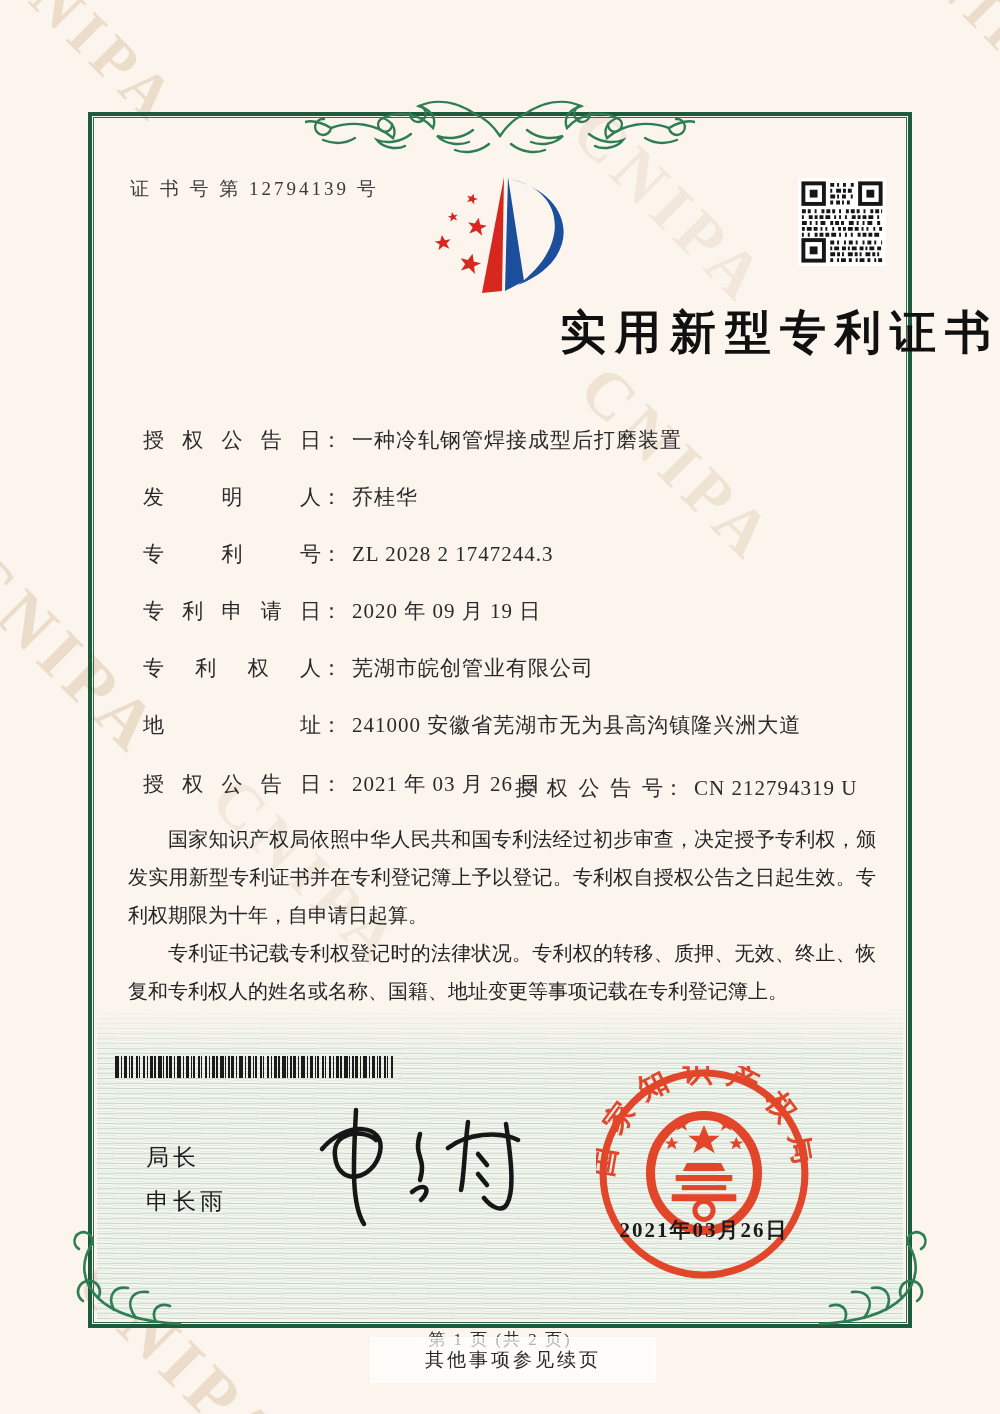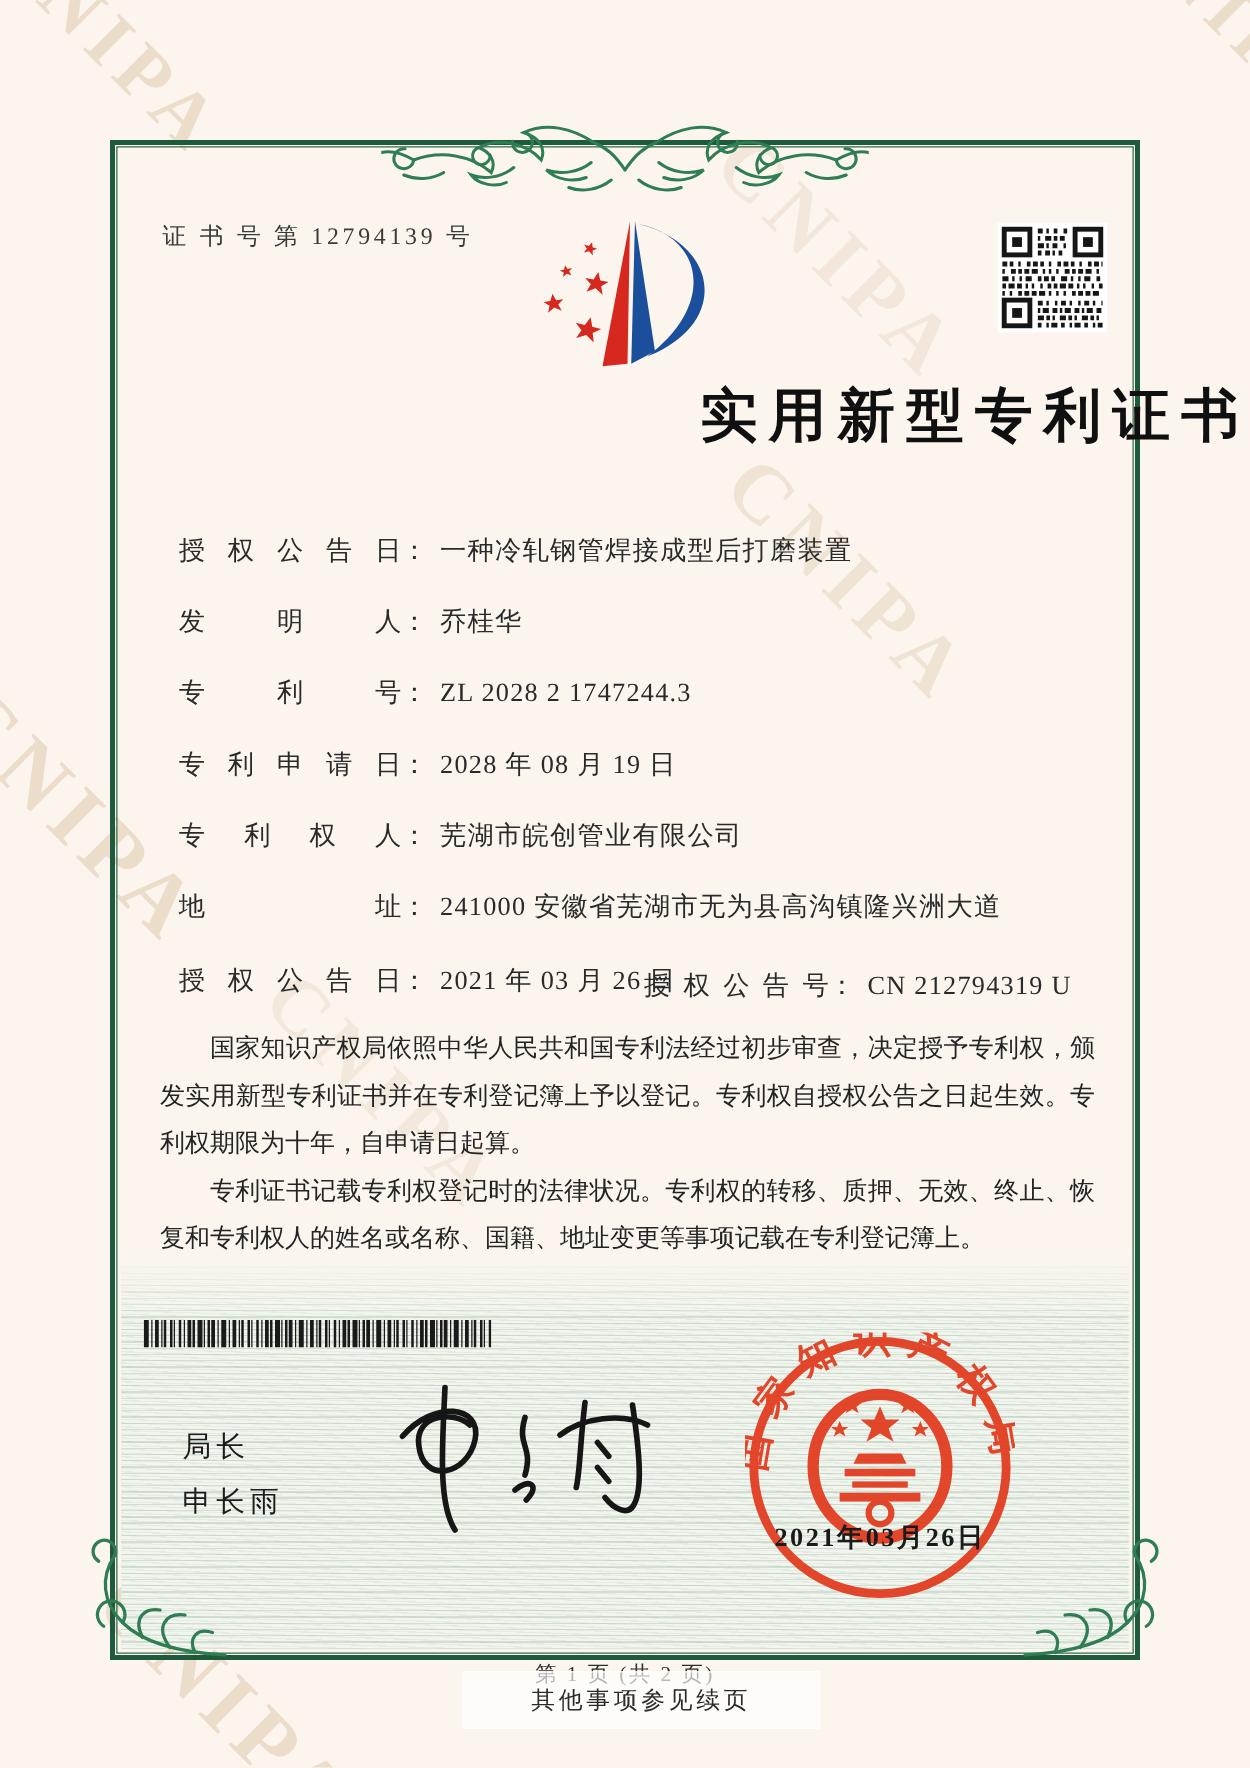--- a/index.html
+++ b/index.html
@@ -206,21 +206,21 @@
   <div class="frow">
     <span class="flabel">授权公告日</span><span class="fcolon">：</span><span class="fvalue">一种冷轧钢管焊接成型后打磨装置</span>
   </div>
   <div class="frow">
     <span class="flabel">发明人</span><span class="fcolon">：</span><span class="fvalue">乔桂华</span>
   </div>
   <div class="frow">
     <span class="flabel">专利号</span><span class="fcolon">：</span><span class="fvalue">ZL 2028 2 1747244.3</span>
   </div>
   <div class="frow">
-    <span class="flabel">专利申请日</span><span class="fcolon">：</span><span class="fvalue">2028 年 08 月 19 日</span>
+    <span class="flabel">专利申请日</span><span class="fcolon">：</span><span class="fvalue">2020 年 09 月 19 日</span>
   </div>
   <div class="frow">
     <span class="flabel">专利权人</span><span class="fcolon">：</span><span class="fvalue">芜湖市皖创管业有限公司</span>
   </div>
   <div class="frow">
     <span class="flabel">地址</span><span class="fcolon">：</span><span class="fvalue">241000 安徽省芜湖市无为县高沟镇隆兴洲大道</span>
   </div>
 </div>
 
 <div class="grant-row">

